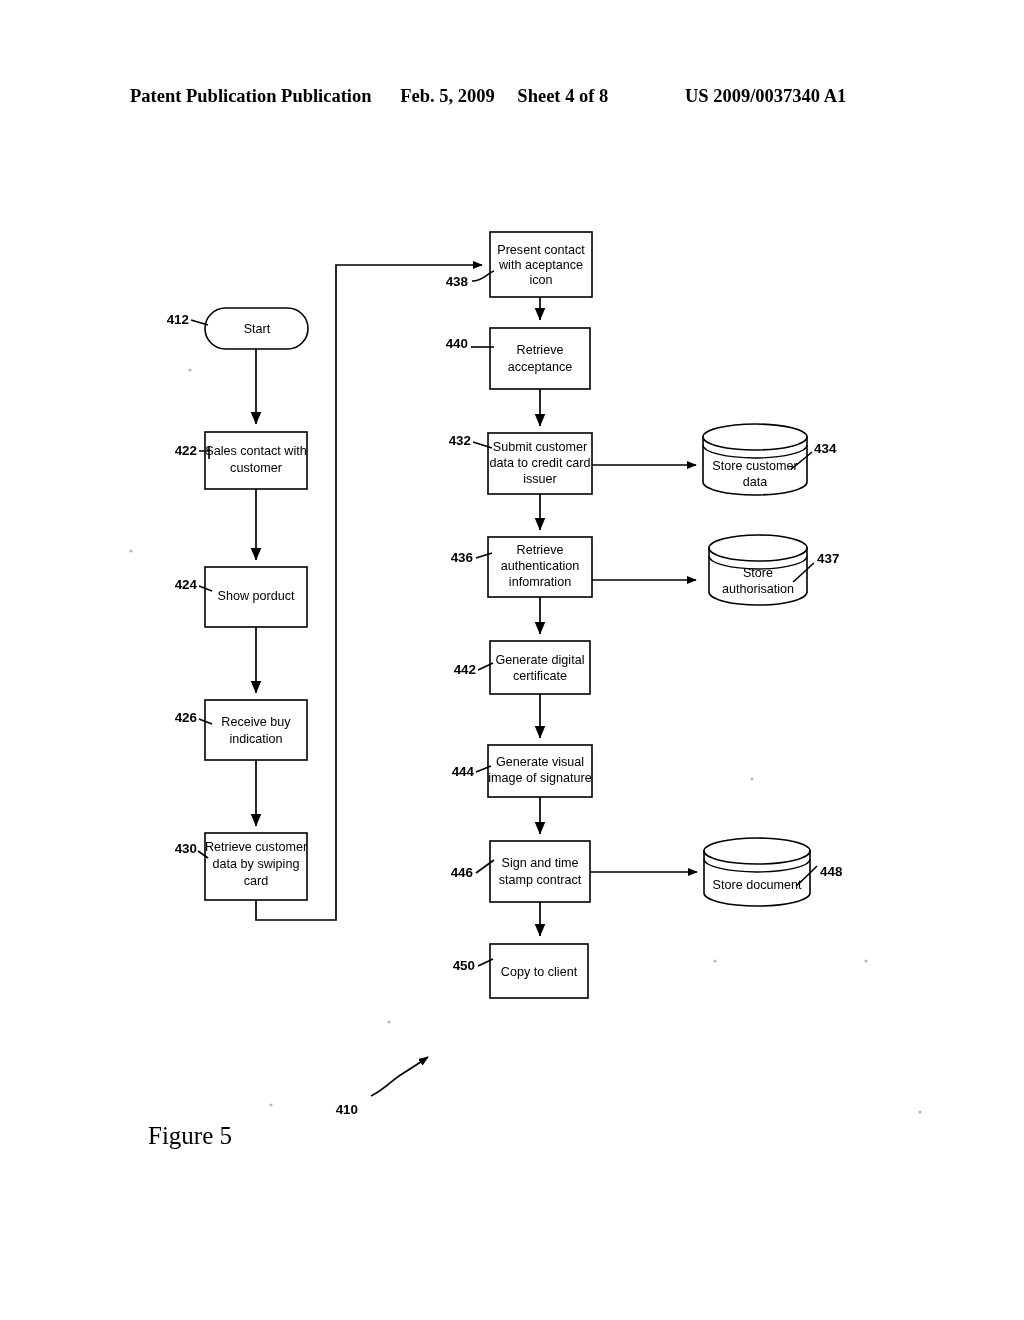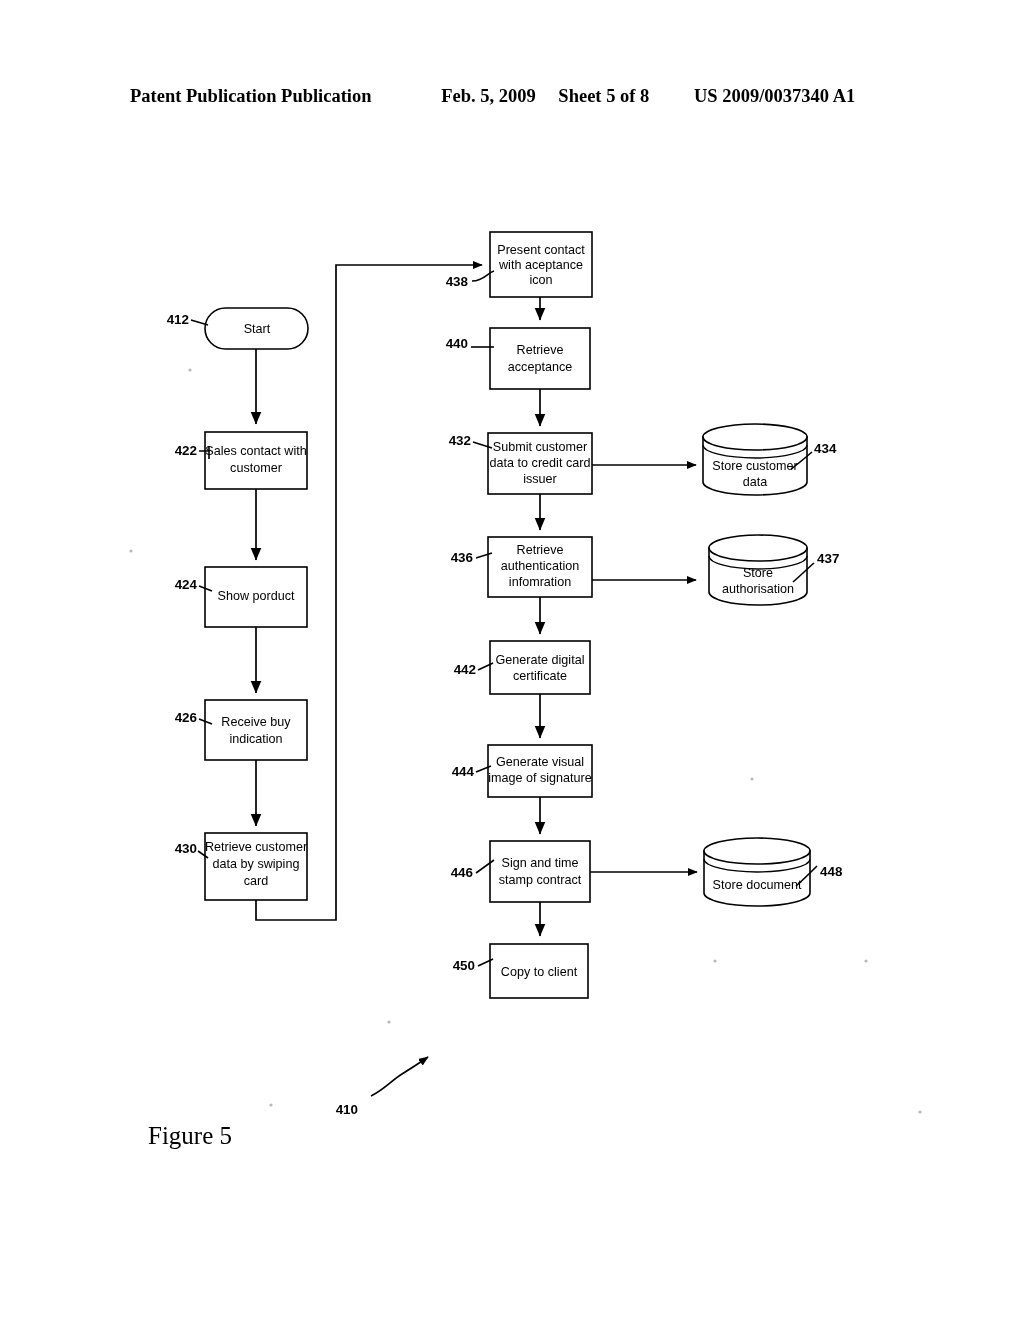--- a/index.html
+++ b/index.html
@@ -30,23 +30,23 @@
     width: 760px;
     height: 28px;
     font-family: "Liberation Serif", serif;
     font-weight: bold;
     font-size: 18.5px;
     letter-spacing: 0px;
     white-space: nowrap;
   }
   #pub-header span { display: inline-block; vertical-align: top; }
   .hdr-pub   { }
-  .hdr-date  { margin-left: 65px; }
+  .hdr-date  { margin-left: 24px; }
   .hdr-sheet { margin-left: 18px; }
-  .hdr-num   { margin-left: 40px; }
+  .hdr-num   { margin-left: 72px; }
 
   
   #figure-caption {
     position: absolute;
     left: 148px;
     top: 1122px;
     font-family: "Liberation Serif", serif;
     font-size: 25px;
   }
 
@@ -112,21 +112,21 @@
   .speck { fill: #b8b8b8; }
 </style>
 </head>
 <body>
 
 <div id="page">
 
   <div id="pub-header">
     <span class="hdr-pub">Patent Publication Publication</span>
     <span class="hdr-date">Feb. 5, 2009</span>
-    <span class="hdr-sheet">Sheet 5 of 8</span>
+    <span class="hdr-sheet">Sheet 4 of 8</span>
     <span class="hdr-num">US 2009/0037340 A1</span>
   </div>
 
   <svg id="flow-svg" viewBox="0 0 1024 1320">
     <defs>
       <marker id="arrow" markerWidth="11" markerHeight="11" refX="9.2" refY="4.2" orient="auto" markerUnits="userSpaceOnUse">
         <path d="M0,0.2 L10,4.2 L0,8.2 z" fill="#000000"></path>
       </marker>
       <marker id="arrow-wide" markerWidth="15" markerHeight="15" refX="12.5" refY="6" orient="auto" markerUnits="userSpaceOnUse">
         <path d="M0,0.5 L13,6 L0,11.5 z" fill="#000000"></path>

